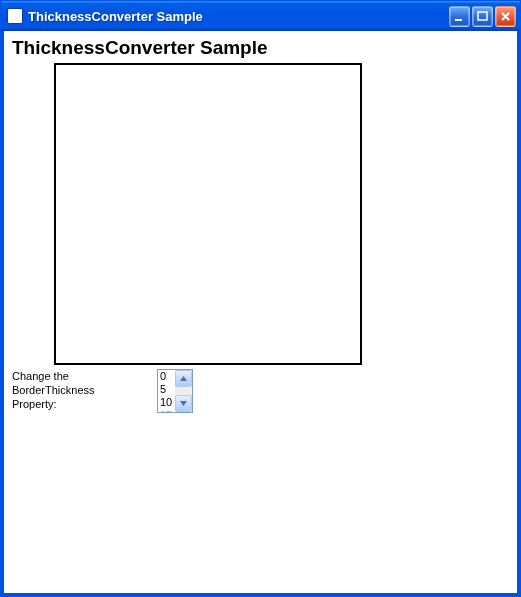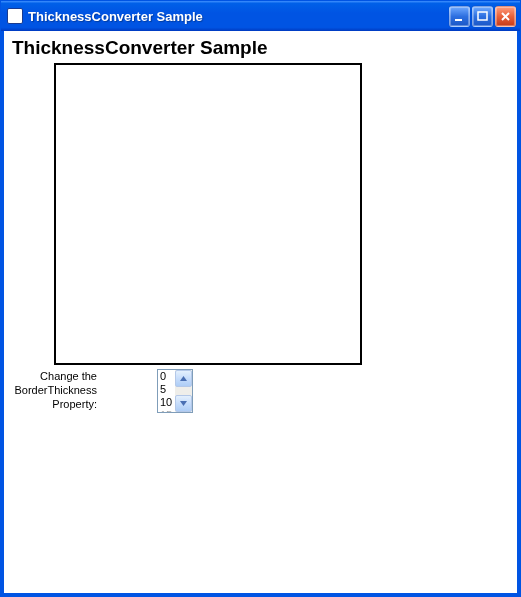--- a/index.html
+++ b/index.html
@@ -97,21 +97,20 @@
   .controls-row {
     display: flex;
     align-items: flex-start;
     margin-top: 4px;
     font-size: 11px;
     color: #000;
   }
   .controls-row .label-block {
     width: 85px;
     line-height: 14px;
-    text-align: right;
   }
   .listbox-wrap {
     margin-left: 60px;
     width: 36px;
     height: 44px;
     border: 1px solid #7f9db9;
     background: #fff;
     position: relative;
     overflow: hidden;
   }

